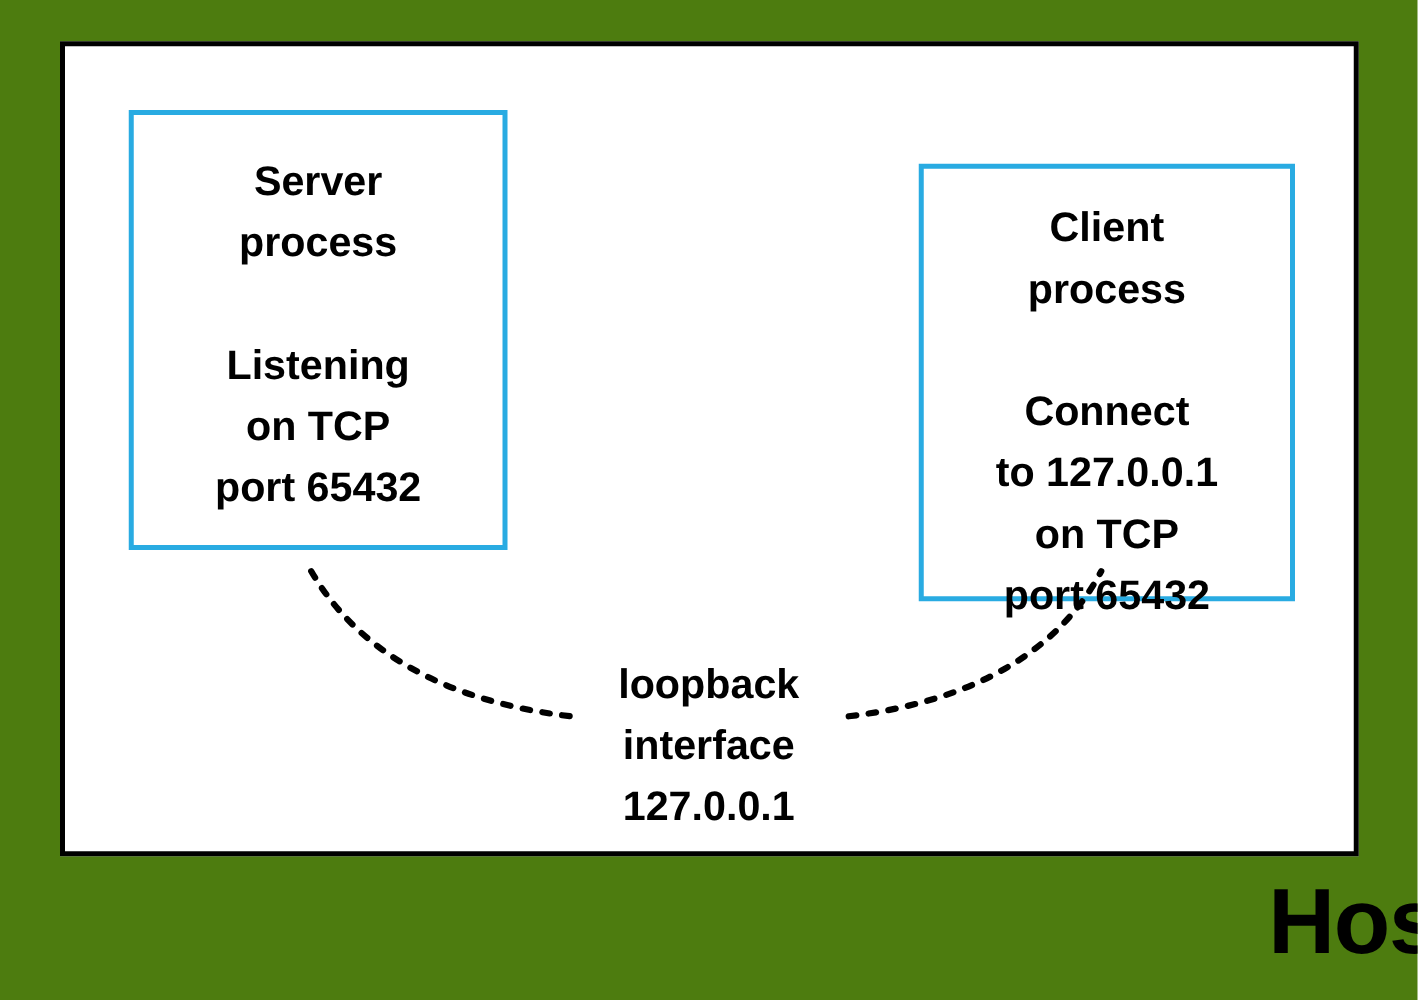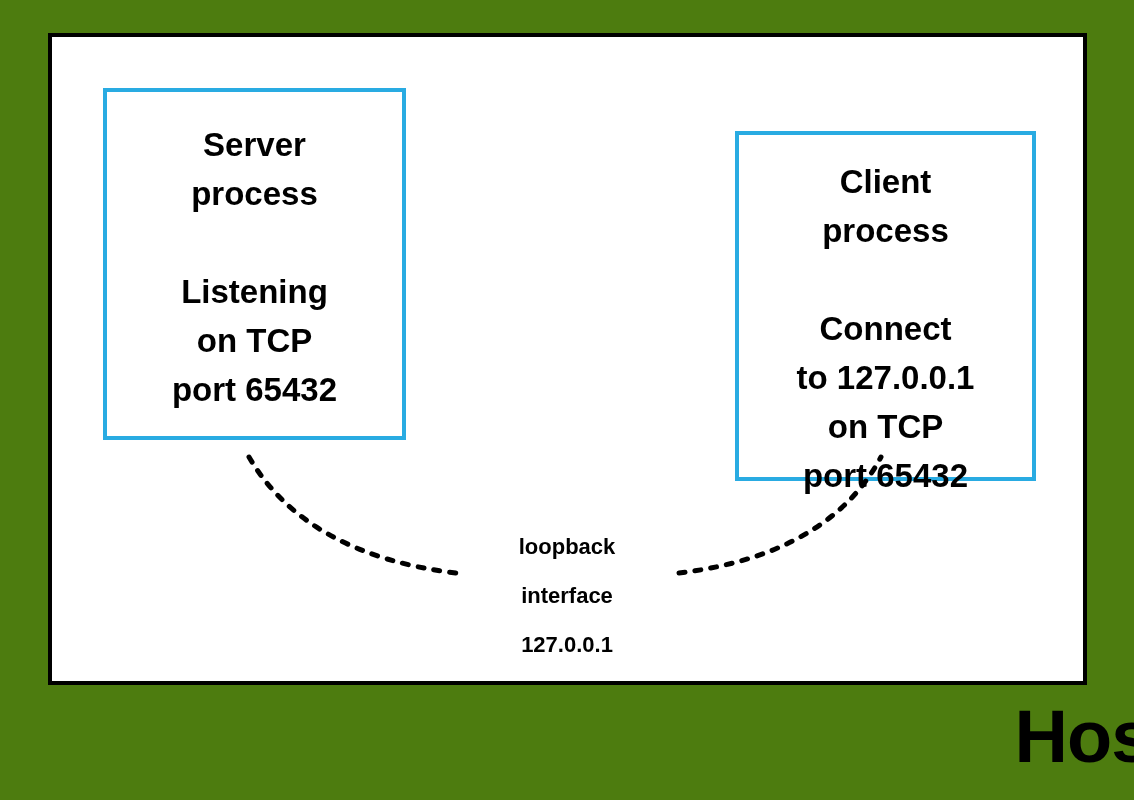--- a/index.html
+++ b/index.html
@@ -78,21 +78,21 @@
     pointer-events: none;
   }
 
   
   .loopback-label {
     position: absolute;
     left: 407px;
     top: 522px;
     width: 320px;
     text-align: center;
-    font-size: 22px;
+    font-size: 33px;
     font-weight: bold;
     line-height: 49px;
     color: #000000;
     white-space: pre-line;
   }
 
   
   .host-caption {
     position: absolute;
     left: 0;

